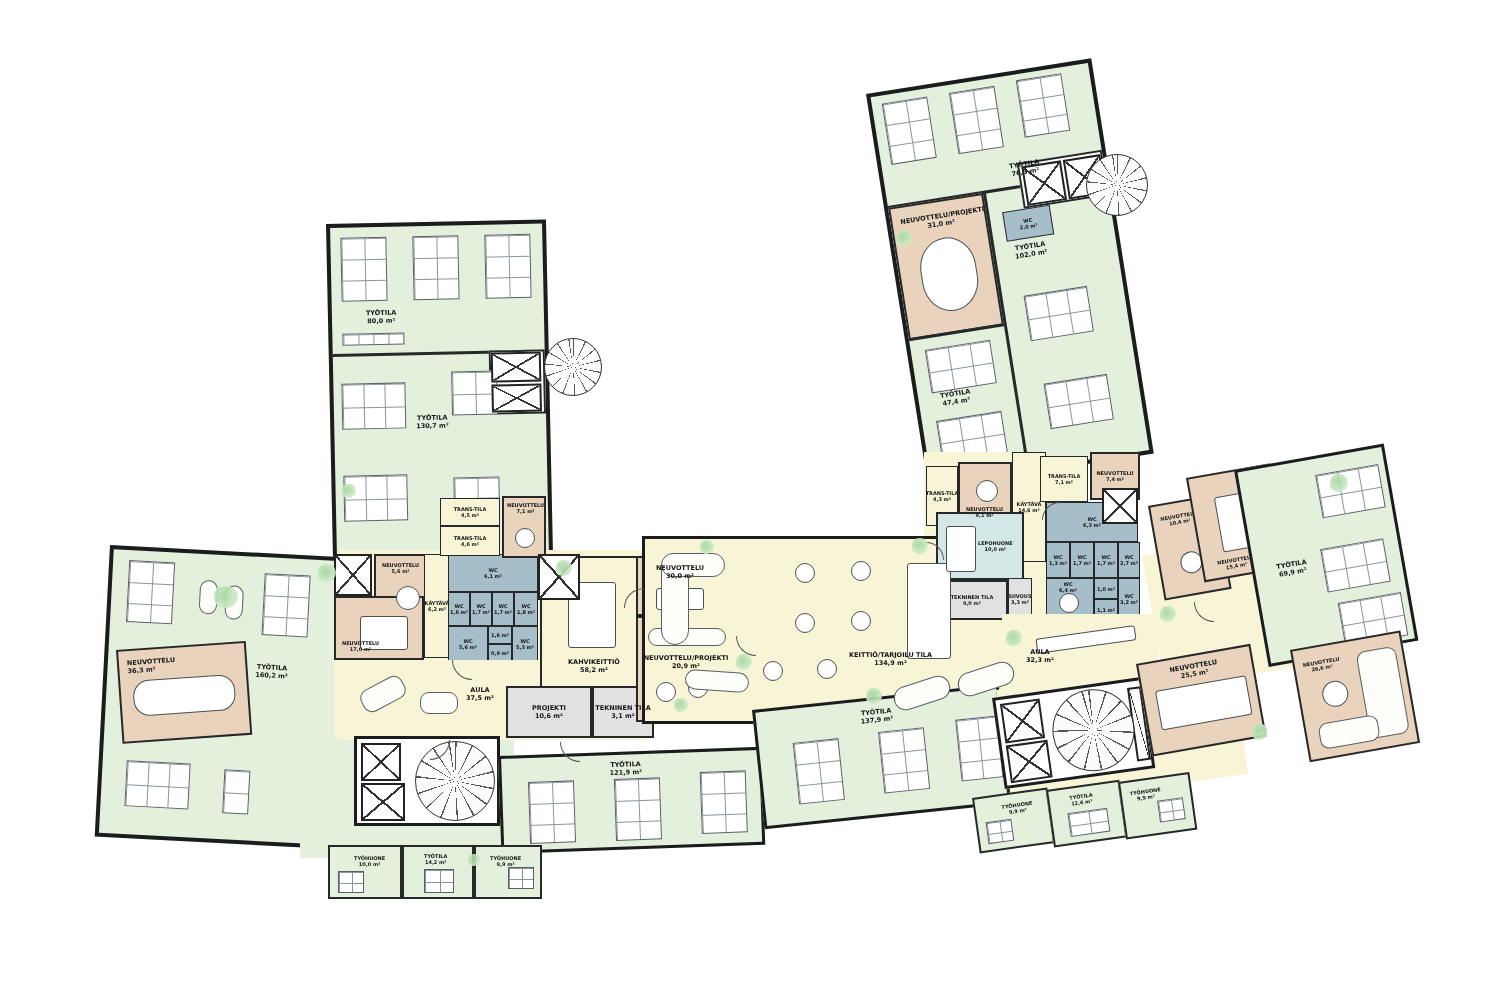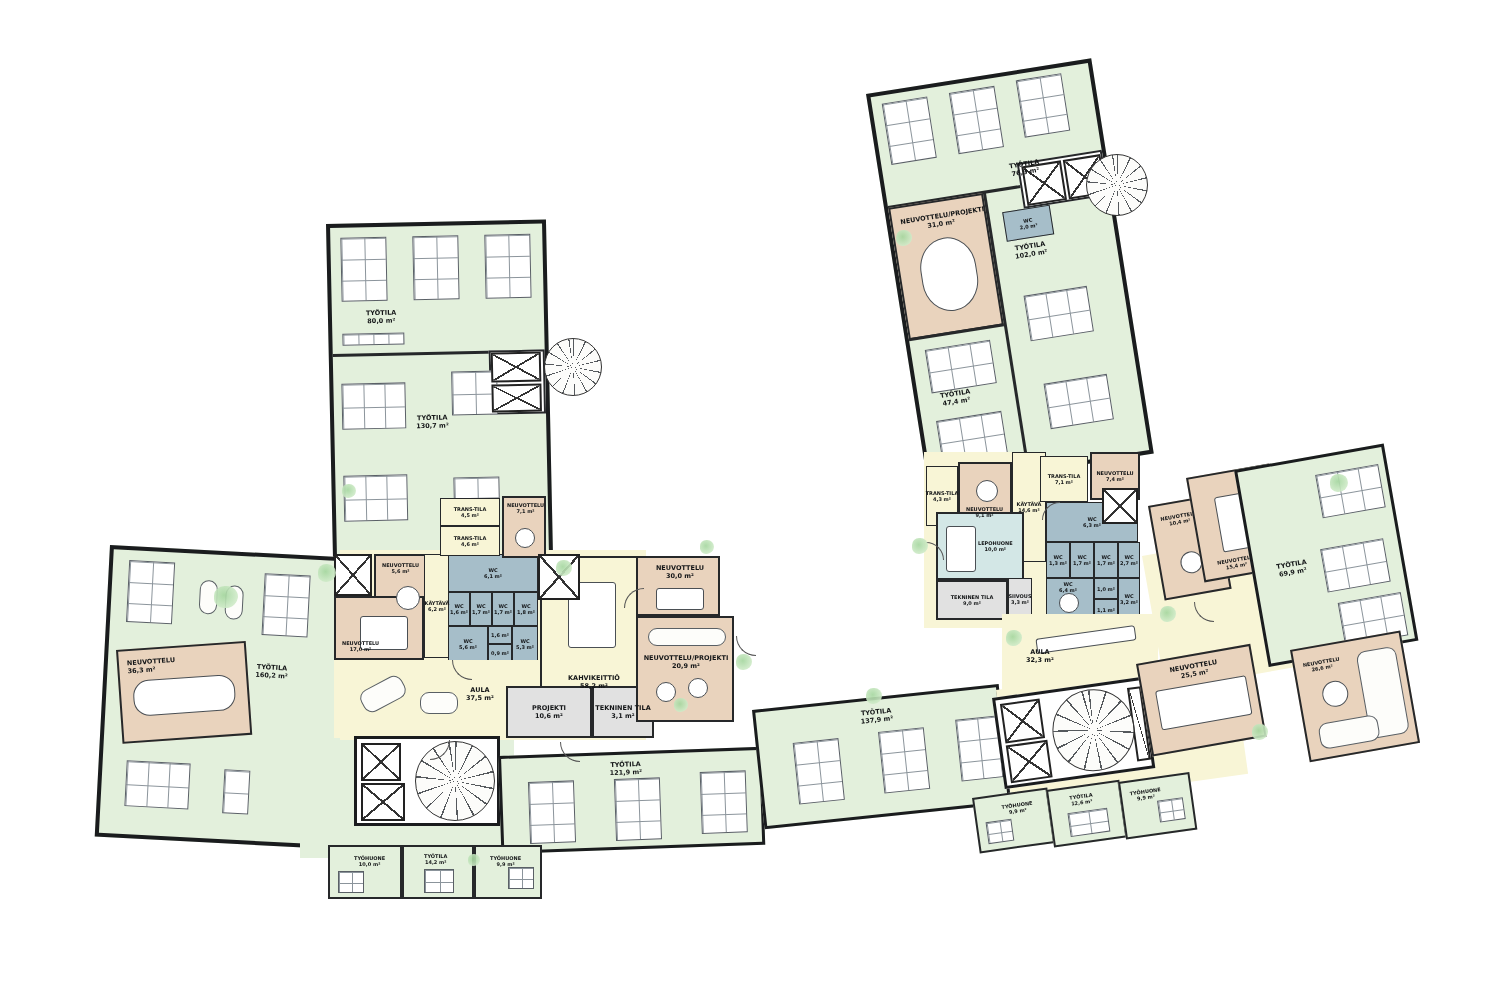--- a/index.html
+++ b/index.html
@@ -248,21 +248,21 @@
   <div class="room tan b2" style="left:502px;top:496px;width:44px;height:62px">
     <div class="rtab" style="left:11px;top:30px;width:20px;height:20px"></div>
     <div class="lbl s labs" style="left:3px;top:4px">
         <span>NEUVOTTELU</span>
         <span>7,1 m²</span>
       </div>
   </div>
 
   <div class="room yellow b2" style="left:540px;top:556px;width:104px;height:132px">
     <div class="mtable" style="left:26px;top:24px;width:48px;height:66px"></div>
-    <div class="lbl labs" style="left:14px;top:116px;width:76px">
+    <div class="lbl labs" style="left:14px;top:100px;width:76px">
         <span>KAHVIKEITTIÖ</span>
         <span>58,2 m²</span>
       </div>
   </div>
   <div class="room tan b2" style="left:636px;top:556px;width:84px;height:60px">
     <div class="mtable" style="left:18px;top:30px;width:48px;height:22px"></div>
     <div class="lbl labs" style="left:12px;top:6px;width:60px">
         <span>NEUVOTTELU</span>
         <span>30,0 m²</span>
       </div>
@@ -270,20 +270,38 @@
   <div class="room tan b2" style="left:636px;top:616px;width:98px;height:106px">
     <div class="sofa" style="left:10px;top:10px;width:78px;height:18px"></div>
     <div class="rtab" style="left:18px;top:64px;width:20px;height:20px"></div>
     <div class="rtab" style="left:50px;top:60px;width:20px;height:20px"></div>
     <div class="lbl labs" style="left:4px;top:36px;width:88px">
         <span>NEUVOTTELU/PROJEKTI</span>
         <span>20,9 m²</span>
       </div>
   </div>
 
+  <div class="room yellow b3" style="left:642px;top:536px;width:372px;height:188px">
+    <div class="sofa" style="left:16px;top:14px;width:28px;height:92px;border-radius:14px"></div>
+    <div class="sofa" style="left:16px;top:14px;width:64px;height:24px;border-radius:12px"></div>
+    <div class="rtab" style="left:150px;top:24px;width:20px;height:20px"></div>
+    <div class="rtab" style="left:206px;top:22px;width:20px;height:20px"></div>
+    <div class="rtab" style="left:150px;top:74px;width:20px;height:20px"></div>
+    <div class="rtab" style="left:206px;top:72px;width:20px;height:20px"></div>
+    <div class="rtab" style="left:118px;top:122px;width:20px;height:20px"></div>
+    <div class="rtab" style="left:172px;top:120px;width:20px;height:20px"></div>
+    <div class="mtable" style="left:262px;top:24px;width:44px;height:96px"></div>
+    <div class="sofa" style="left:40px;top:132px;width:64px;height:20px;border-radius:10px;transform:rotate(4deg)"></div>
+    <div class="sofa" style="left:248px;top:142px;width:58px;height:24px;border-radius:13px;transform:rotate(-18deg)"></div>
+    <div class="sofa" style="left:312px;top:128px;width:58px;height:24px;border-radius:13px;transform:rotate(-18deg)"></div>
+    <div class="lbl labs" style="left:204px;top:112px">
+        <span>KEITTIÖ/TARJOILU TILA</span>
+        <span>134,9 m²</span>
+      </div>
+  </div>
 
   <div class="wing green rot" style="left:498px;top:756px;width:264px;height:98px;border-width:3px;transform:rotate(-2deg)">
     <div class="lbl labs" style="left:108px;top:6px">
         <span>TYÖTILA</span>
         <span>121,9 m²</span>
       </div>
     <div class="desks" style="left:26px;top:24px;width:46px;height:62px;background-size:23px 21px"></div>
     <div class="desks" style="left:112px;top:24px;width:46px;height:62px;background-size:23px 21px"></div>
     <div class="desks" style="left:198px;top:20px;width:46px;height:62px;background-size:23px 21px"></div>
   </div>

